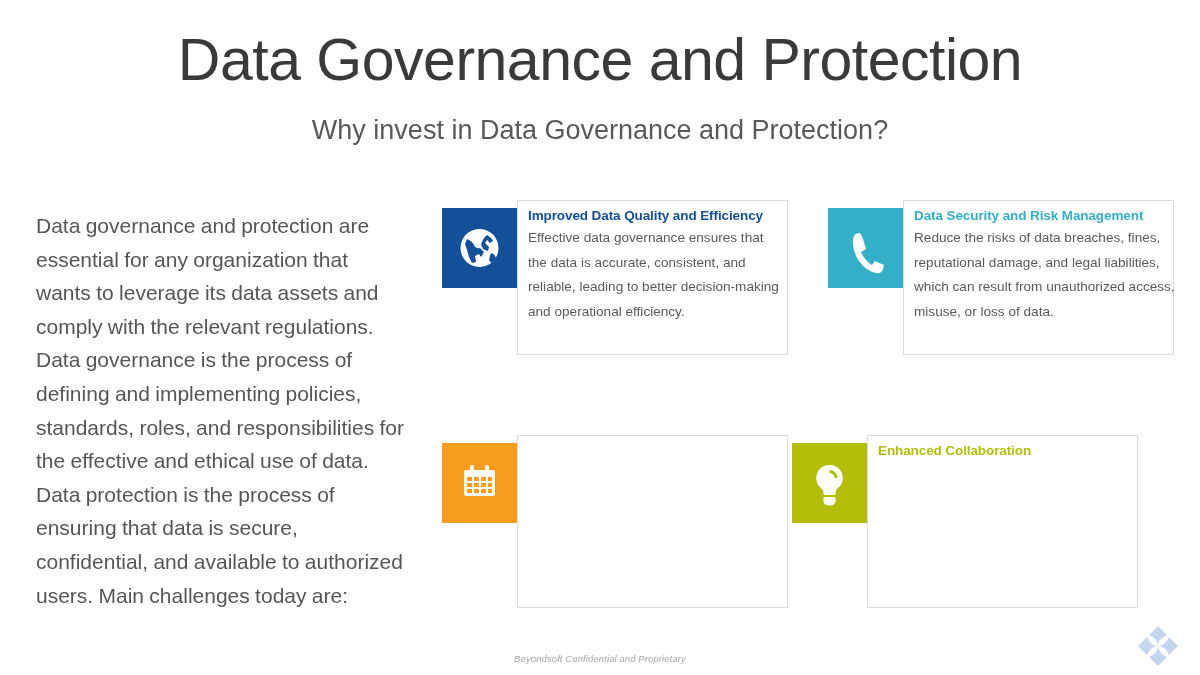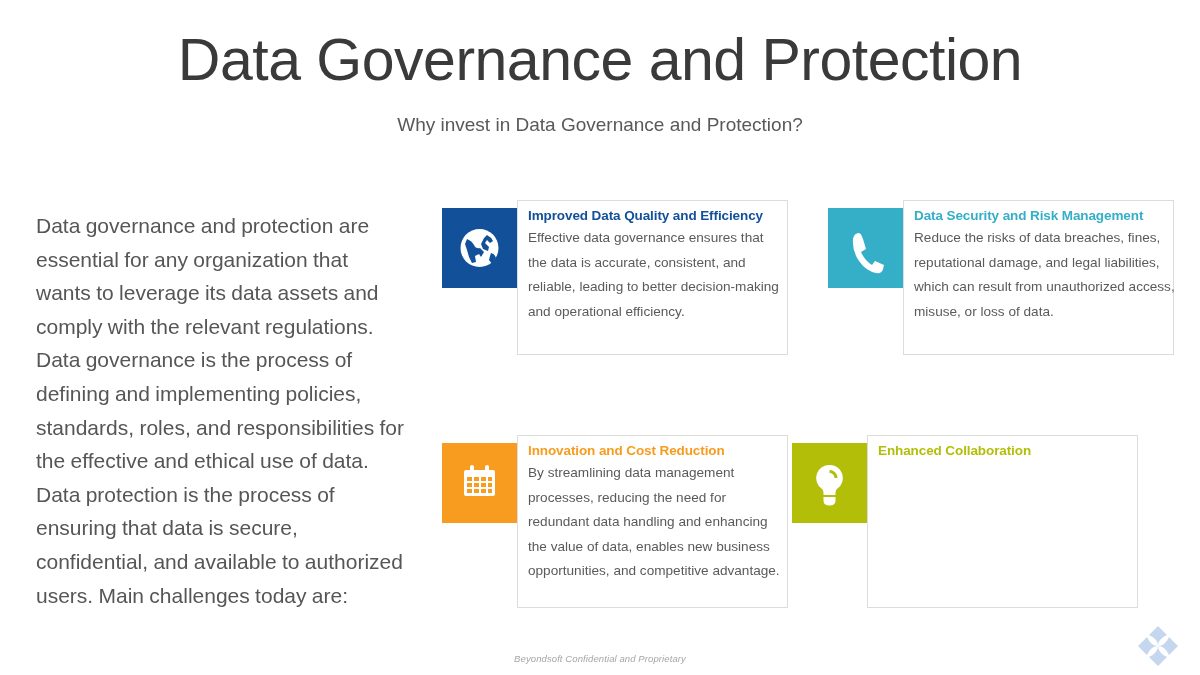--- a/index.html
+++ b/index.html
@@ -35,21 +35,21 @@
     letter-spacing: -0.5px;
     line-height: 1.05;
     white-space: nowrap;
   }
   .slide-subtitle {
     position: absolute;
     left: 0;
     top: 114px;
     width: 1200px;
     text-align: center;
-    font-size: 19px;
+    font-size: 27px;
     font-weight: 400;
     color: #595959;
     line-height: 1.2;
   }
 
   
   .body-text {
     position: absolute;
     left: 36px;
     top: 209px;
@@ -197,24 +197,20 @@
           <rect x="32" y="40" width="5" height="4"></rect>
           <rect x="39" y="40" width="5" height="4"></rect>
           <rect x="46" y="40" width="4" height="4"></rect>
           <rect x="25" y="46" width="5" height="4"></rect>
           <rect x="32" y="46" width="5" height="4"></rect>
           <rect x="39" y="46" width="5" height="4"></rect>
           <rect x="46" y="46" width="4" height="4"></rect>
         </g>
       </svg>
     </div>
-    <div class="card-text">
-      <div class="card-title" style="color: rgb(247, 156, 30);">Innovation and Cost Reduction</div>
-      <div class="card-desc">By streamlining data management processes, reducing the need for redundant data handling and enhancing the value of data, enables new business opportunities, and competitive advantage.</div>
-    </div>
   </div>
 
   <div class="card" id="card-3">
     <div class="card-box"></div>
     <div class="card-icon">
       <svg width="75" height="80" viewBox="0 0 75 80">
         <rect x="0" y="0" width="75" height="80" fill="#B3BE09"></rect>
         <path d="M37.5 22 a13 13 0 0 0 -8 23.5 q2 1.6 2 4.2 v2.3 h12 v-2.3 q0 -2.6 2 -4.2 a13 13 0 0 0 -8 -23.5 z
                  m0 5 a8 8 0 0 1 8 8 h-3 a5 5 0 0 0 -5 -5 z" fill="#ffffff"></path>
         <path d="M31.5 54 h12 v3.5 q0 5 -6 5 t-6 -5 z" fill="#ffffff"></path>

